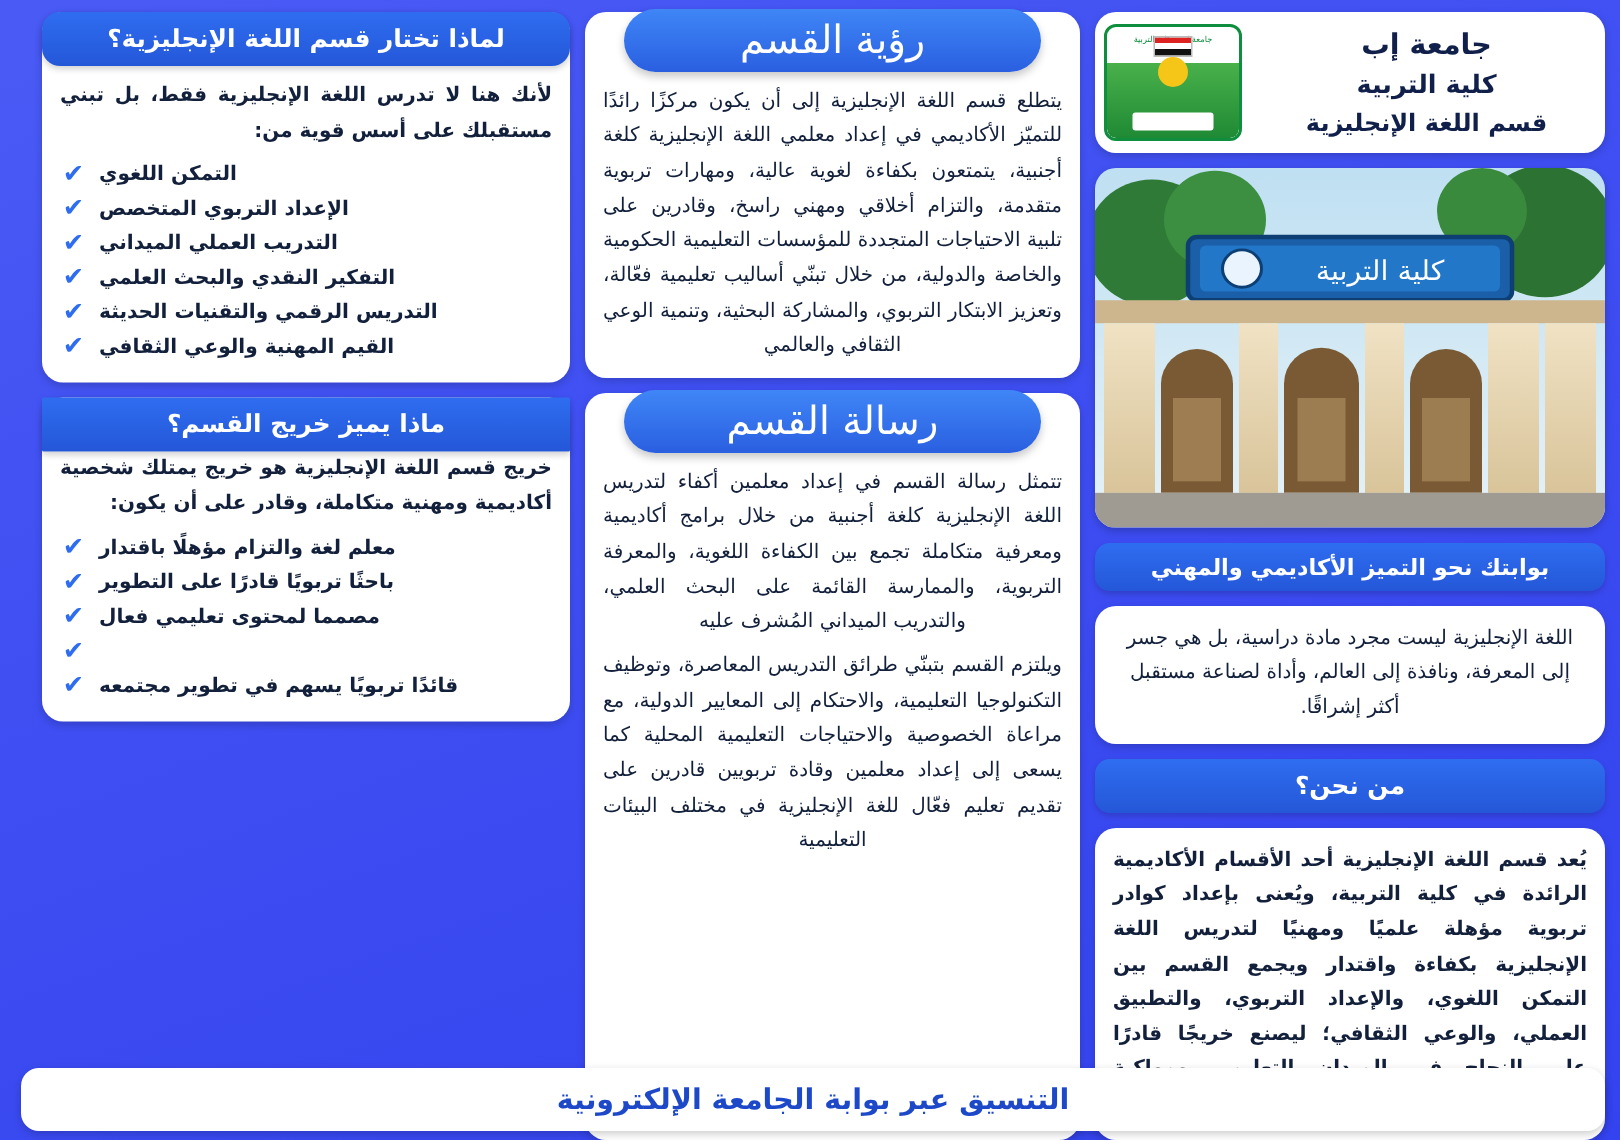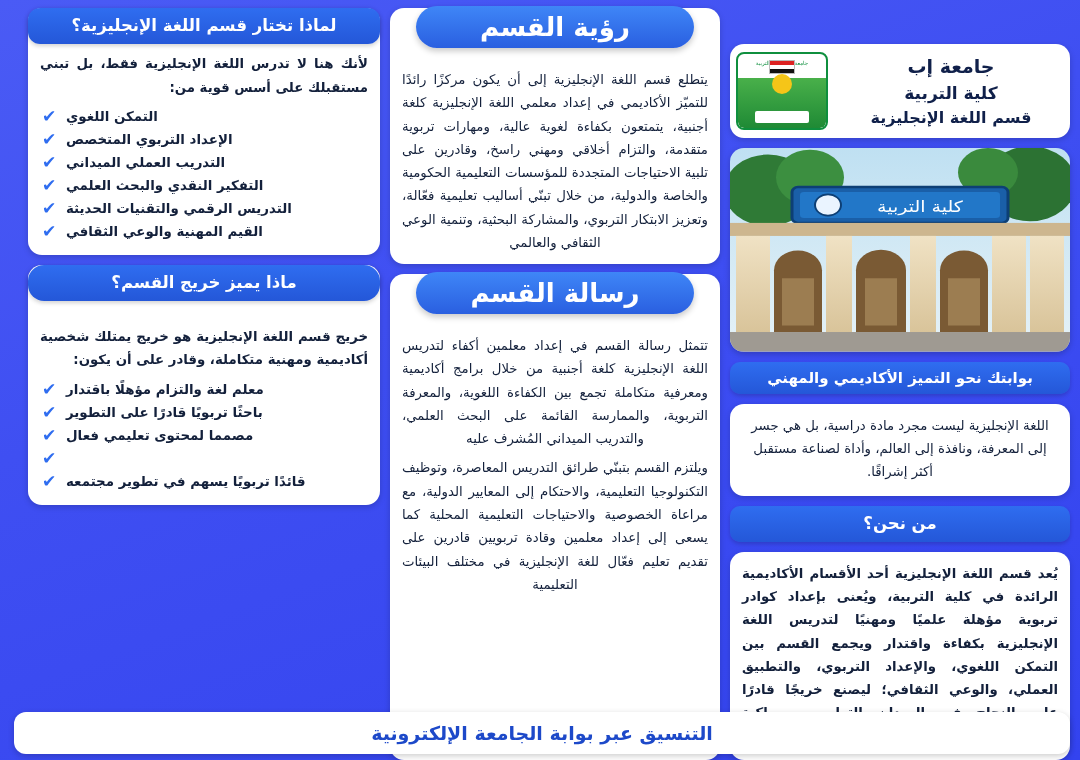--- a/index.html
+++ b/index.html
@@ -45,25 +45,25 @@
     line-height: 1.35;
     box-shadow: 0 2px 4px rgba(0,0,0,.18);
   }
   .pill.sm { font-size: 15px; padding: 6px 8px; }
 
   
   .banner {
     background: linear-gradient(180deg,#3f86f7 0%,#2a5fe0 100%);
     color: #fff;
     text-align: center;
-    font-weight: bold;
+    font-weight: normal;
     font-size: 26px;
     border-radius: 22px;
     padding: 6px 18px;
-    margin: 0 14px 20px 14px;
+    margin: 0 14px 8px 14px;
     box-shadow: 0 3px 6px rgba(0,0,0,.22);
     letter-spacing: .5px;
   }
 
   .body-text {
     font-size: 13.3px;
     line-height: 1.75;
     color: #13203b;
     text-align: justify;
     text-align-last: center;
@@ -97,21 +97,20 @@
   .uni-head {
     background: #ffffff;
     border-radius: 14px;
     padding: 8px 6px;
     display: flex;
     flex-direction: row-reverse;
     align-items: center;
     gap: 10px;
     justify-content: flex-start;
     box-shadow: 0 2px 6px rgba(0,0,0,.18);
-    margin-top: 36px;
   }
   .uni-names { text-align: center; flex: 1; }
   .uni-names div { font-weight: bold; color: #10204a; line-height: 1.45; }
   .u1 { font-size: 19px; }
   .u2 { font-size: 17px; }
   .u3 { font-size: 16px; }
   .logo-box {
     width: 92px; height: 78px;
     border: 2px solid #0f8f3e;
     border-radius: 8px;
@@ -300,21 +299,21 @@
             <span class="tick">✔</span>
           </li>
         <li>
             <span>القيم المهنية والوعي الثقافي</span>
             <span class="tick">✔</span>
           </li>
       </ul>
     </div>
 
     <div class="panel" style="padding-top:0;">
-      <div class="pill" style="margin:0 -12px 24px -12px;border-radius:16px;">ماذا يميز خريج القسم؟</div>
+      <div class="pill" style="margin:0 -12px 0 -12px;border-radius:1px;">ماذا يميز خريج القسم؟</div>
       <p class="body-text just-r">خريج قسم اللغة الإنجليزية هو خريج يمتلك شخصية أكاديمية ومهنية متكاملة، وقادر على أن يكون:</p>
       <ul class="check-list">
         <li>
             <span>معلم لغة والتزام مؤهلًا باقتدار</span>
             <span class="tick">✔</span>
           </li>
         <li>
             <span>باحثًا تربويًا قادرًا على التطوير</span>
             <span class="tick">✔</span>
           </li>

